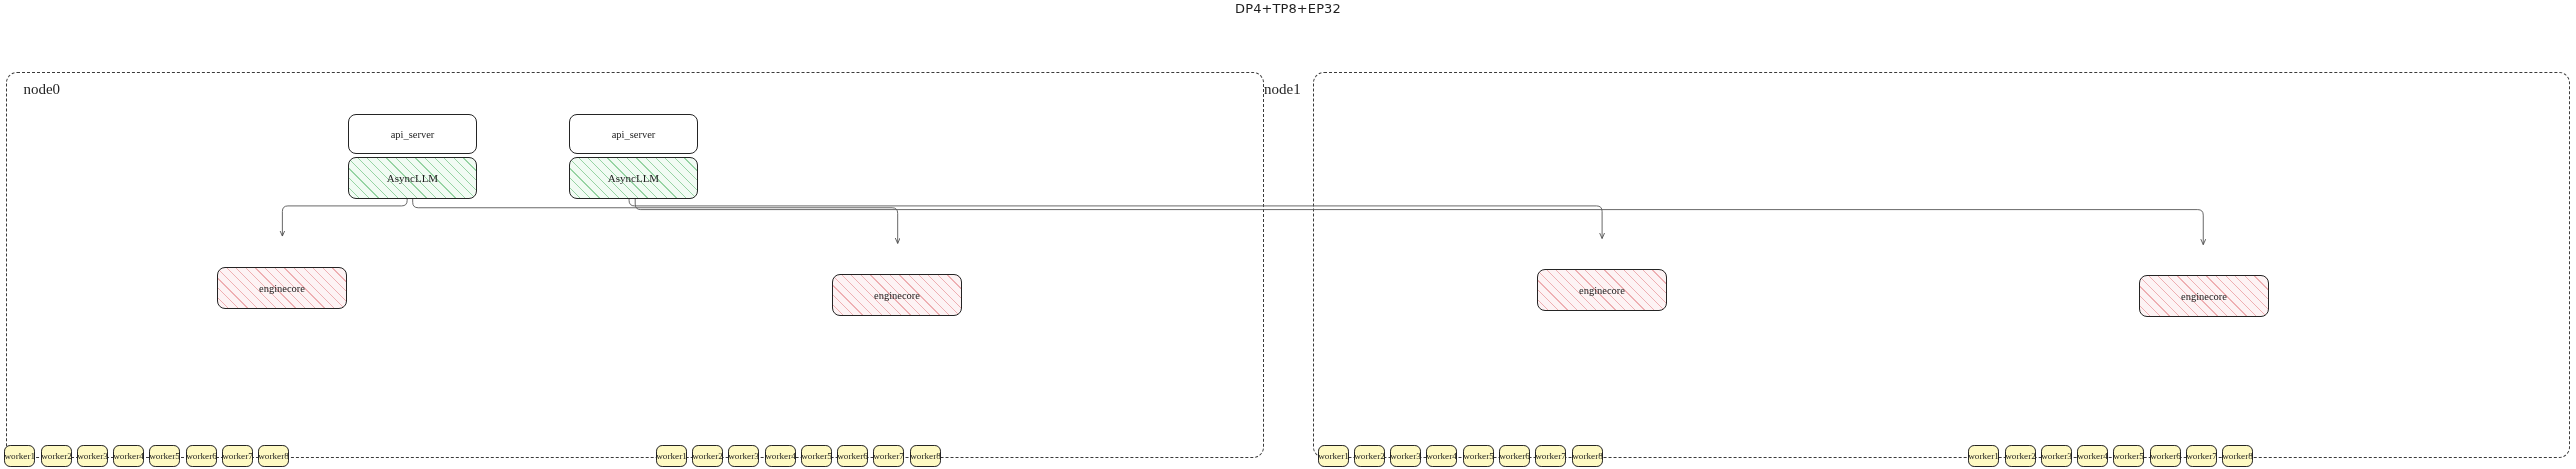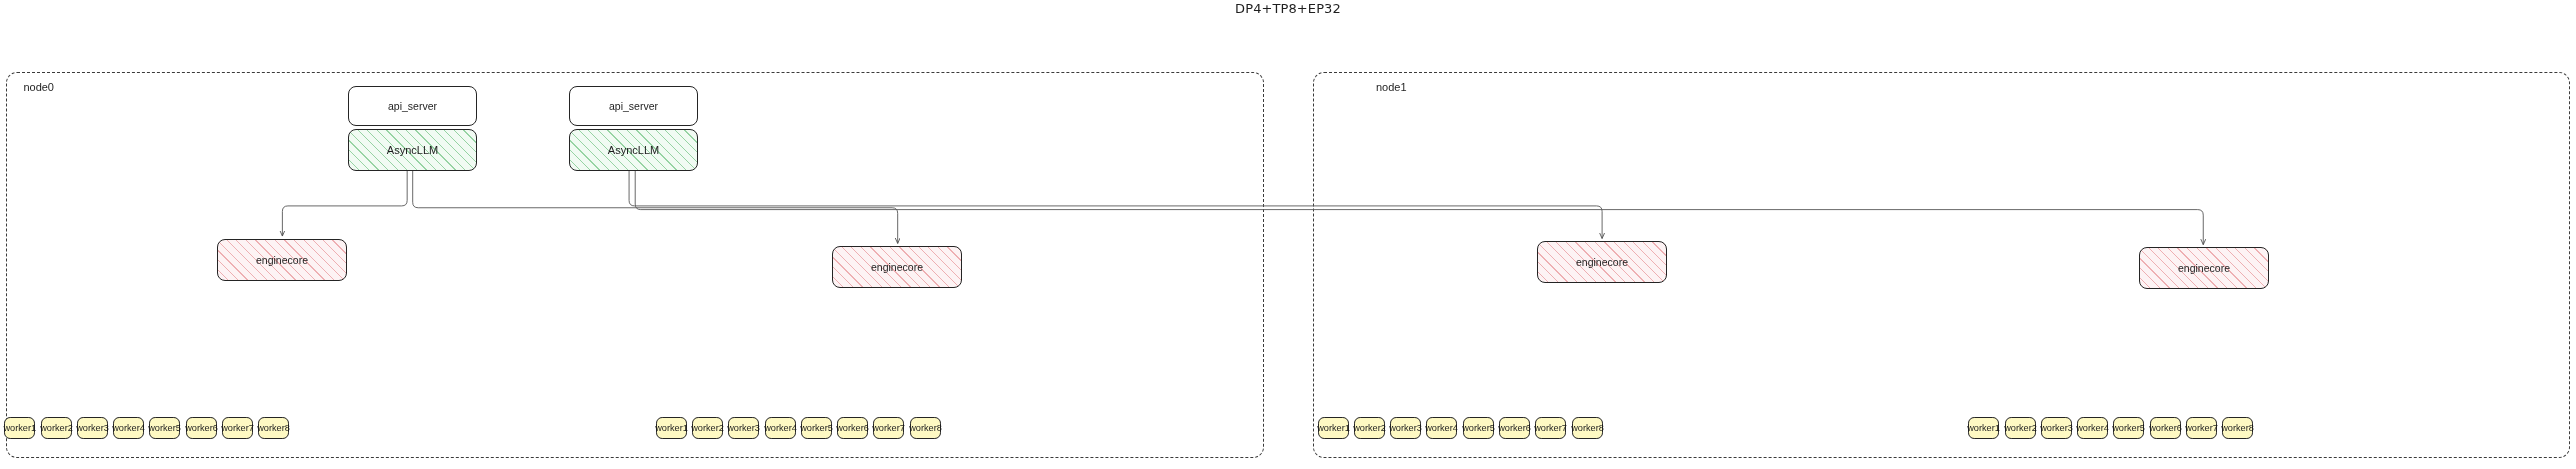--- a/index.html
+++ b/index.html
@@ -40,38 +40,39 @@
   
   .node-cluster {
     position: absolute;
     border: 1.2px dashed #3b3b3b;
     border-radius: 11px;
     background: transparent;
     box-sizing: border-box;
   }
   .node-label {
     position: absolute;
-    font-family: Liberation Sans, sans-serif;
-    font-size: 11px;
+    font-family: Liberation Serif, serif;
+    font-size: 15px;
     color: #1f1f1f;
     white-space: nowrap;
   }
 
   
   .box {
     position: absolute;
     box-sizing: border-box;
     border: 1.4px solid #242424;
     border-radius: 6.8px;
     display: flex;
     align-items: center;
     justify-content: center;
-    font-family: Liberation Sans, sans-serif;
+    font-family: Liberation Serif, serif;
     color: #1d1d1d;
     white-space: nowrap;
+    margin-top: 28px;
   }
 
   .box-api {
     background: #ffffff;
     font-size: 10.5px;
     border-radius: 8px;
     z-index: 3;
   }
 
   
@@ -140,21 +141,21 @@
         <path d="M670,278 L670,329 Q670,338 679,338 L1450,338 Q1459,338 1459,347 L1459,396" marker-end="url(#arrow)"></path>
         <path d="M1022,278 L1022,326 Q1022,335 1031,335 L2596,335 Q2605,335 2605,344 L2605,388" marker-end="url(#arrow)"></path>
         <path d="M1032,278 L1032,332 Q1032,341 1041,341 L3574,341 Q3583,341 3583,350 L3583,398" marker-end="url(#arrow)"></path>
       </g>
   </svg>
 
   <div id="clusters-layer">
       <div class="node-cluster" style="left: 6.2px; top: 72px; width: 1258px; height: 386px;"></div>
       <div class="node-label" style="left: 23.4px; top: 81px;">node0</div>
       <div class="node-cluster" style="left: 1313px; top: 72px; width: 1257px; height: 386px;"></div>
-      <div class="node-label" style="left: 1376px; top: 81px;">node1</div>
+      <div class="node-label" style="left: 1264px; top: 81px;">node1</div>
     </div>
 
   <div id="nodes-layer">
       <div class="box box-api" style="left: 348px; top: 86px; width: 129px; height: 40px;">api_server</div>
       <div class="box box-api" style="left: 569px; top: 86px; width: 129px; height: 40px;">api_server</div>
       <div class="box box-async" style="left: 348px; top: 129px; width: 129px; height: 42px;">AsyncLLM</div>
       <div class="box box-async" style="left: 569px; top: 129px; width: 129px; height: 42px;">AsyncLLM</div>
       <div class="box box-engine" style="left: 217px; top: 239px; width: 130px; height: 42px;">enginecore</div>
       <div class="box box-engine" style="left: 832px; top: 246px; width: 130px; height: 42px;">enginecore</div>
       <div class="box box-engine" style="left: 1537px; top: 241px; width: 130px; height: 42px;">enginecore</div>

